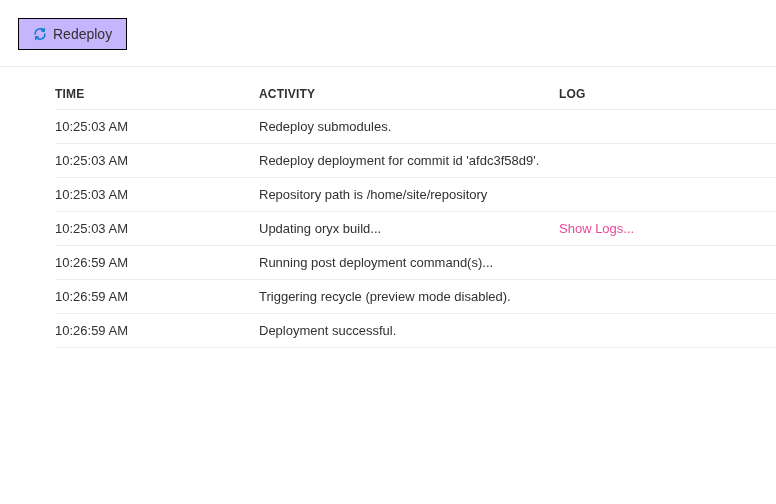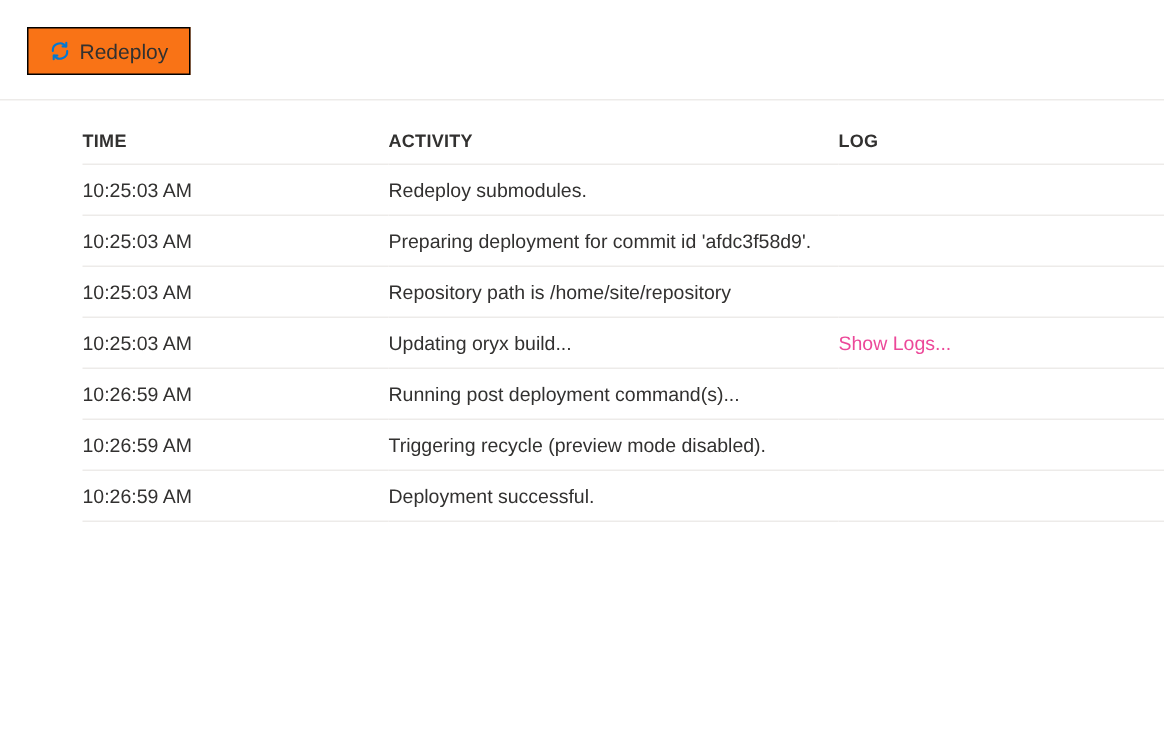--- a/index.html
+++ b/index.html
@@ -9,21 +9,21 @@
       color: #323130;
       background: #fff;
       width: 776px;
       padding: 18px 24px 24px 18px;
     }
     .redeploy-btn {
       display: inline-flex;
       align-items: center;
       gap: 6px;
       border: 1px solid #000;
-      background: #f97316;
+      background: #c4b5fd;
       padding: 7px 14px;
       font-size: 14px;
       color: #323130;
       cursor: pointer;
       font-family: inherit;
       margin-bottom: 16px;
     }
     .redeploy-icon svg {
       display: block;
     }
@@ -90,21 +90,21 @@
     </tr>
   </thead>
   <tbody id="log-body">
       <tr>
         <td>10:25:03 AM</td>
         <td>Redeploy submodules.</td>
         <td></td>
       </tr>
       <tr>
         <td>10:25:03 AM</td>
-        <td>Preparing deployment for commit id 'afdc3f58d9'.</td>
+        <td>Redeploy deployment for commit id 'afdc3f58d9'.</td>
         <td></td>
       </tr>
       <tr>
         <td>10:25:03 AM</td>
         <td>Repository path is /home/site/repository</td>
         <td></td>
       </tr>
       <tr>
         <td>10:25:03 AM</td>
         <td>Updating oryx build...</td>

